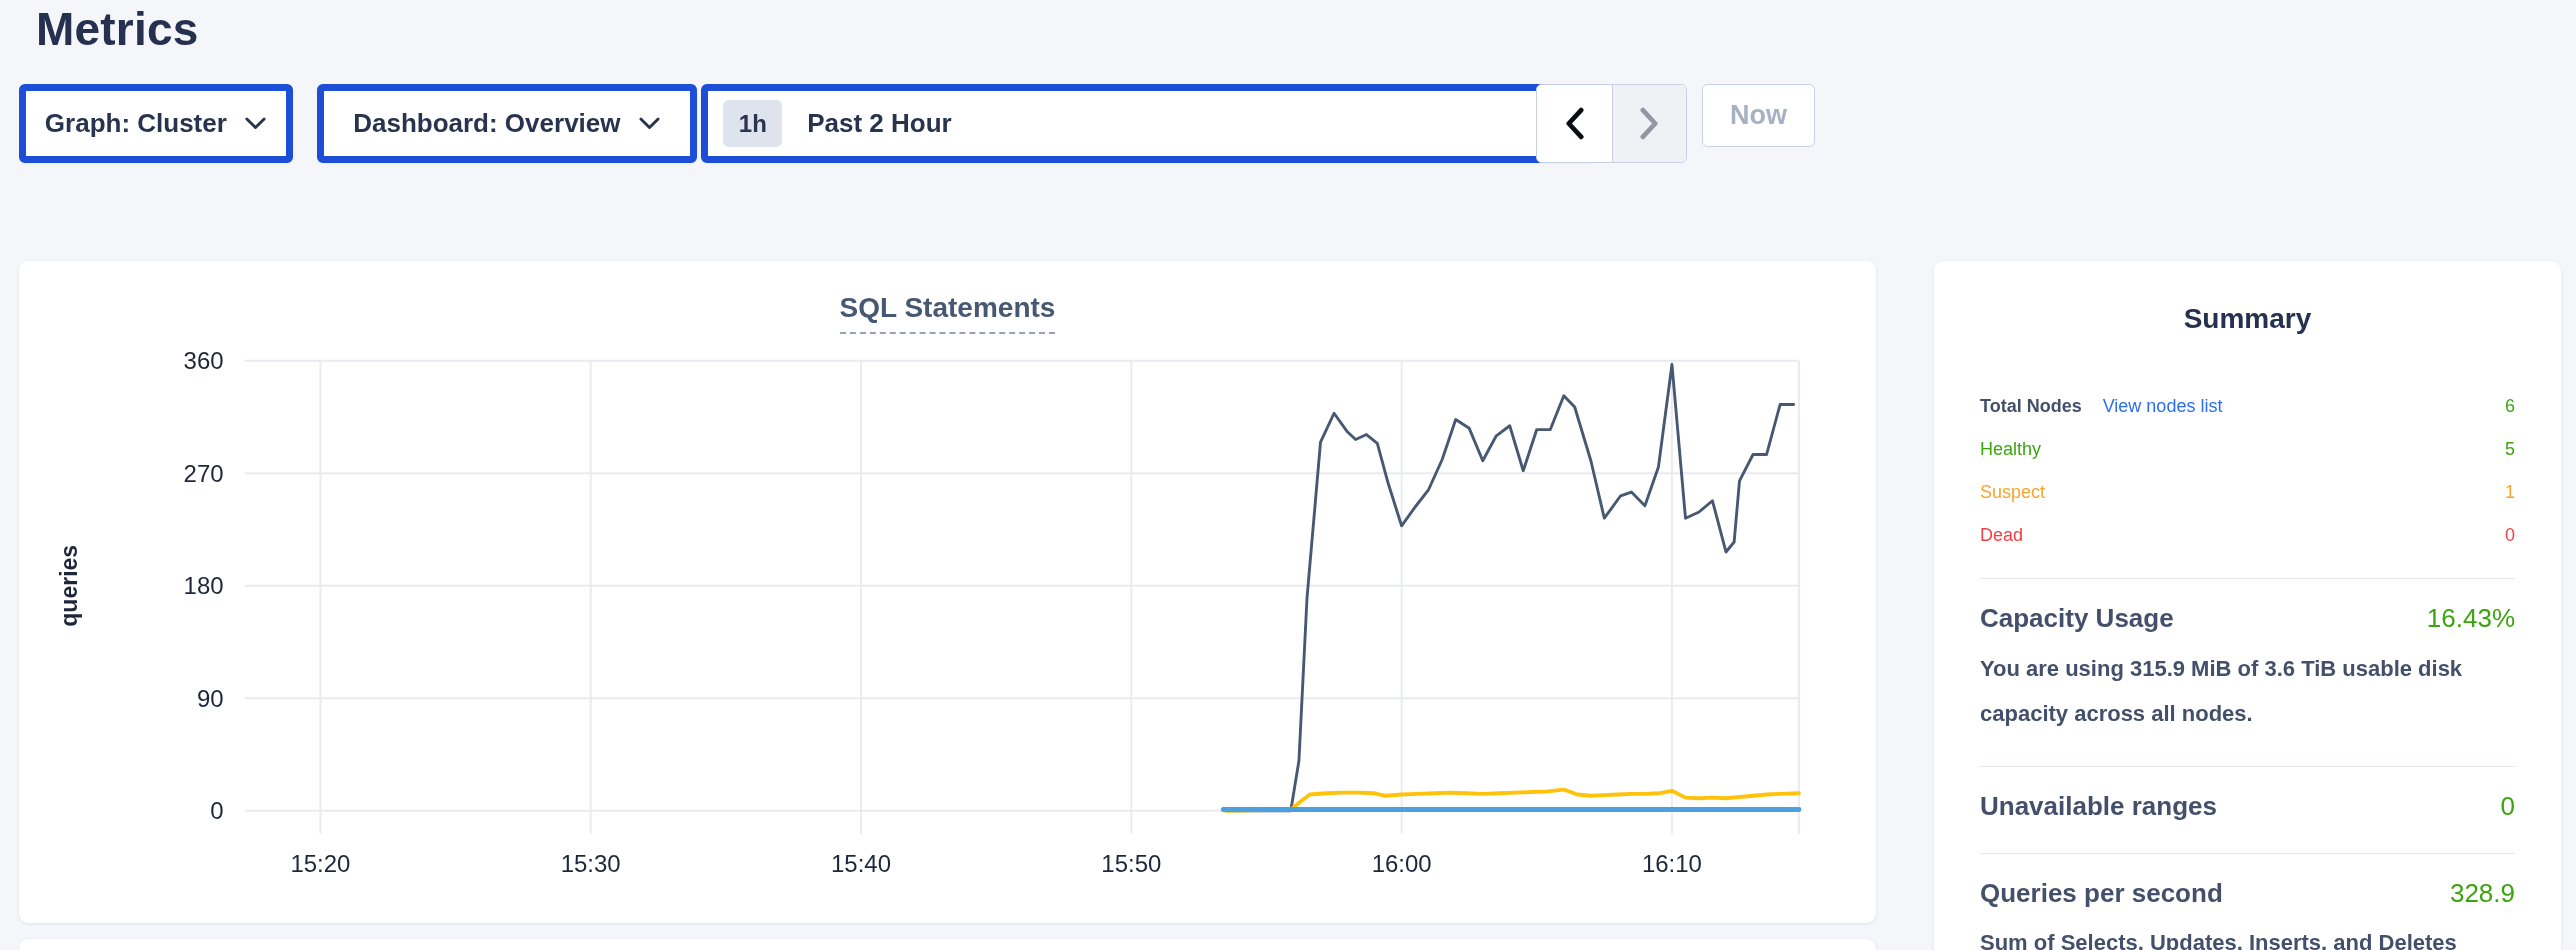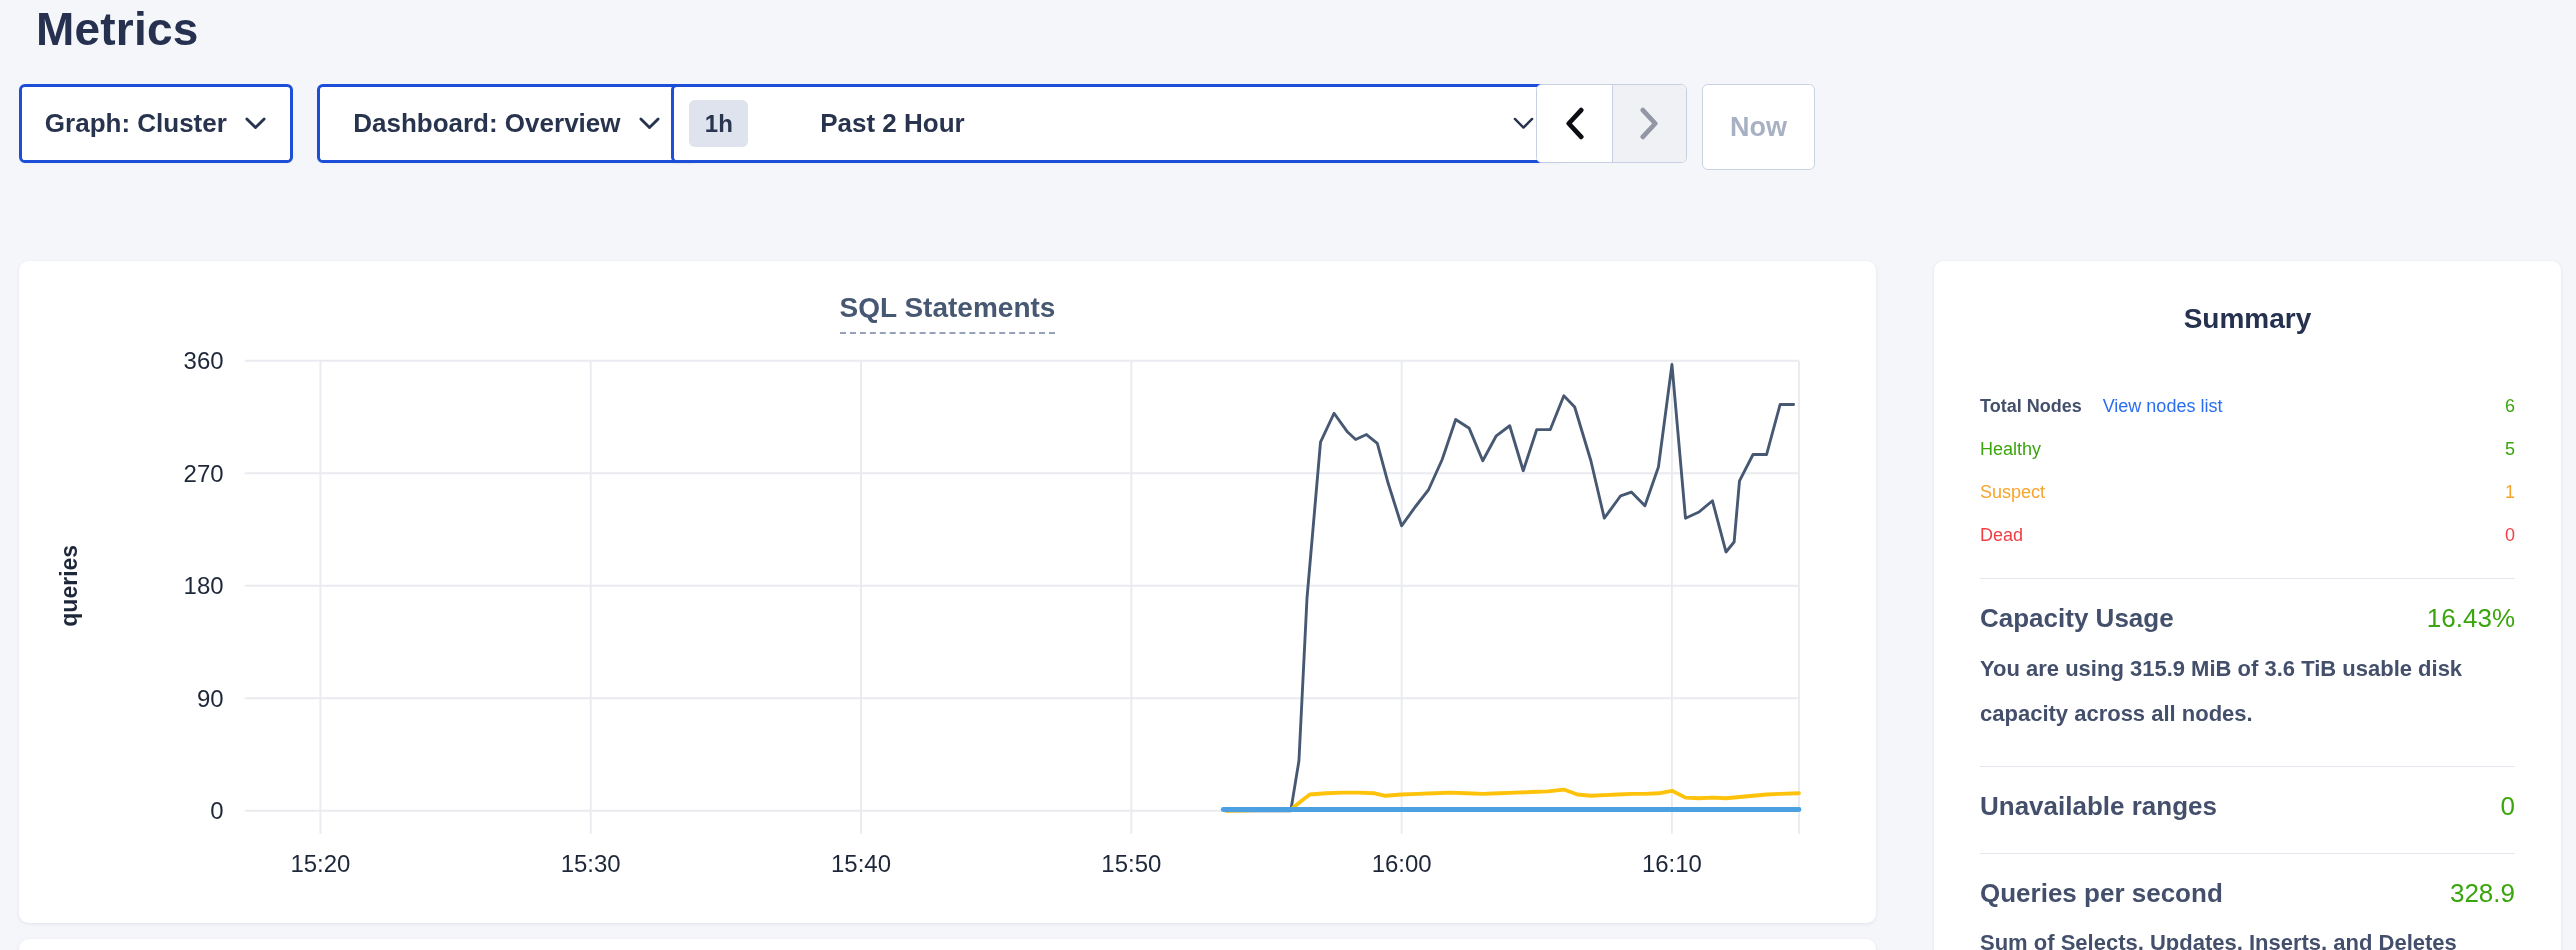--- a/index.html
+++ b/index.html
@@ -10,47 +10,47 @@
     position:relative;
     color:#25314e;
   }
   .page-title {
     position:absolute; left:36px; top:1.9px;
     font-size:46px; font-weight:600; color:#25314e; letter-spacing:0.2px;
   }
   
   .ctl {
     position:absolute; top:84px; height:79px;
-    background:#fff; border:3px solid #1d4ed8; border-radius:5.8px;
+    background:#fff; border:7px solid #1d4ed8; border-radius:5.8px;
     display:flex; align-items:center;
     font-family:"Liberation Sans", sans-serif;
     font-size:26px; font-weight:700; color:#28344e;
     cursor:pointer; box-shadow:0 1px 1.9px rgba(30,40,70,0.04);
   }
   .ctl .chev { margin-left:17.3px; flex:0 0 auto; }
   .dd-graph { left:19px; width:274px; justify-content:center; }
   .dd-dashboard { left:317px; width:380px; justify-content:center; }
-  .time-selector { left:671px; width:894px; padding:0 27px 0 15.4px; font-weight:600;gap:47px; }
+  .time-selector { left:701px; width:894px; padding:0 27px 0 15.4px; font-weight:600; }
   .time-badge {
     background:#dfe3ee; color:#2a3550; font-weight:700; font-size:24px;
     border-radius:5.8px; padding:9.6px 15.4px; margin-right:25px;
   }
   .time-selector .chev { margin-left:auto; }
   .arrow-group {
     position:absolute; top:84px; left:1536px; width:151px; height:79px;
     border:1px solid #c7cfe2; border-radius:5.8px; overflow:hidden;
     display:flex; background:#fff;
   }
   .arrow-btn {
     width:75px; height:100%; display:flex; align-items:center; justify-content:center;
     border:none; background:#fff; cursor:pointer;
   }
   .arrow-btn.next { background:#f0f1f5; border-left:1px solid #c7cfe2; cursor:default; }
   .btn-now {
-    position:absolute; top:84px; left:1702px; width:113px; height:86px;
+    position:absolute; top:84px; left:1702px; width:113px; height:63px;
     background:#fff; border:1px solid #c9d1e4; border-radius:5.8px;
     font-size:27px; font-weight:600; color:#a8b1c4; cursor:default;
     font-family:"Liberation Sans", sans-serif;
   }
   
   .card {
     position:absolute; background:#fff; border-radius:9.6px;
     box-shadow:0 1px 3.8px rgba(24,34,54,0.09);
   }
   .chart-card { left:19px; top:261px; width:1857px; height:662px; }

